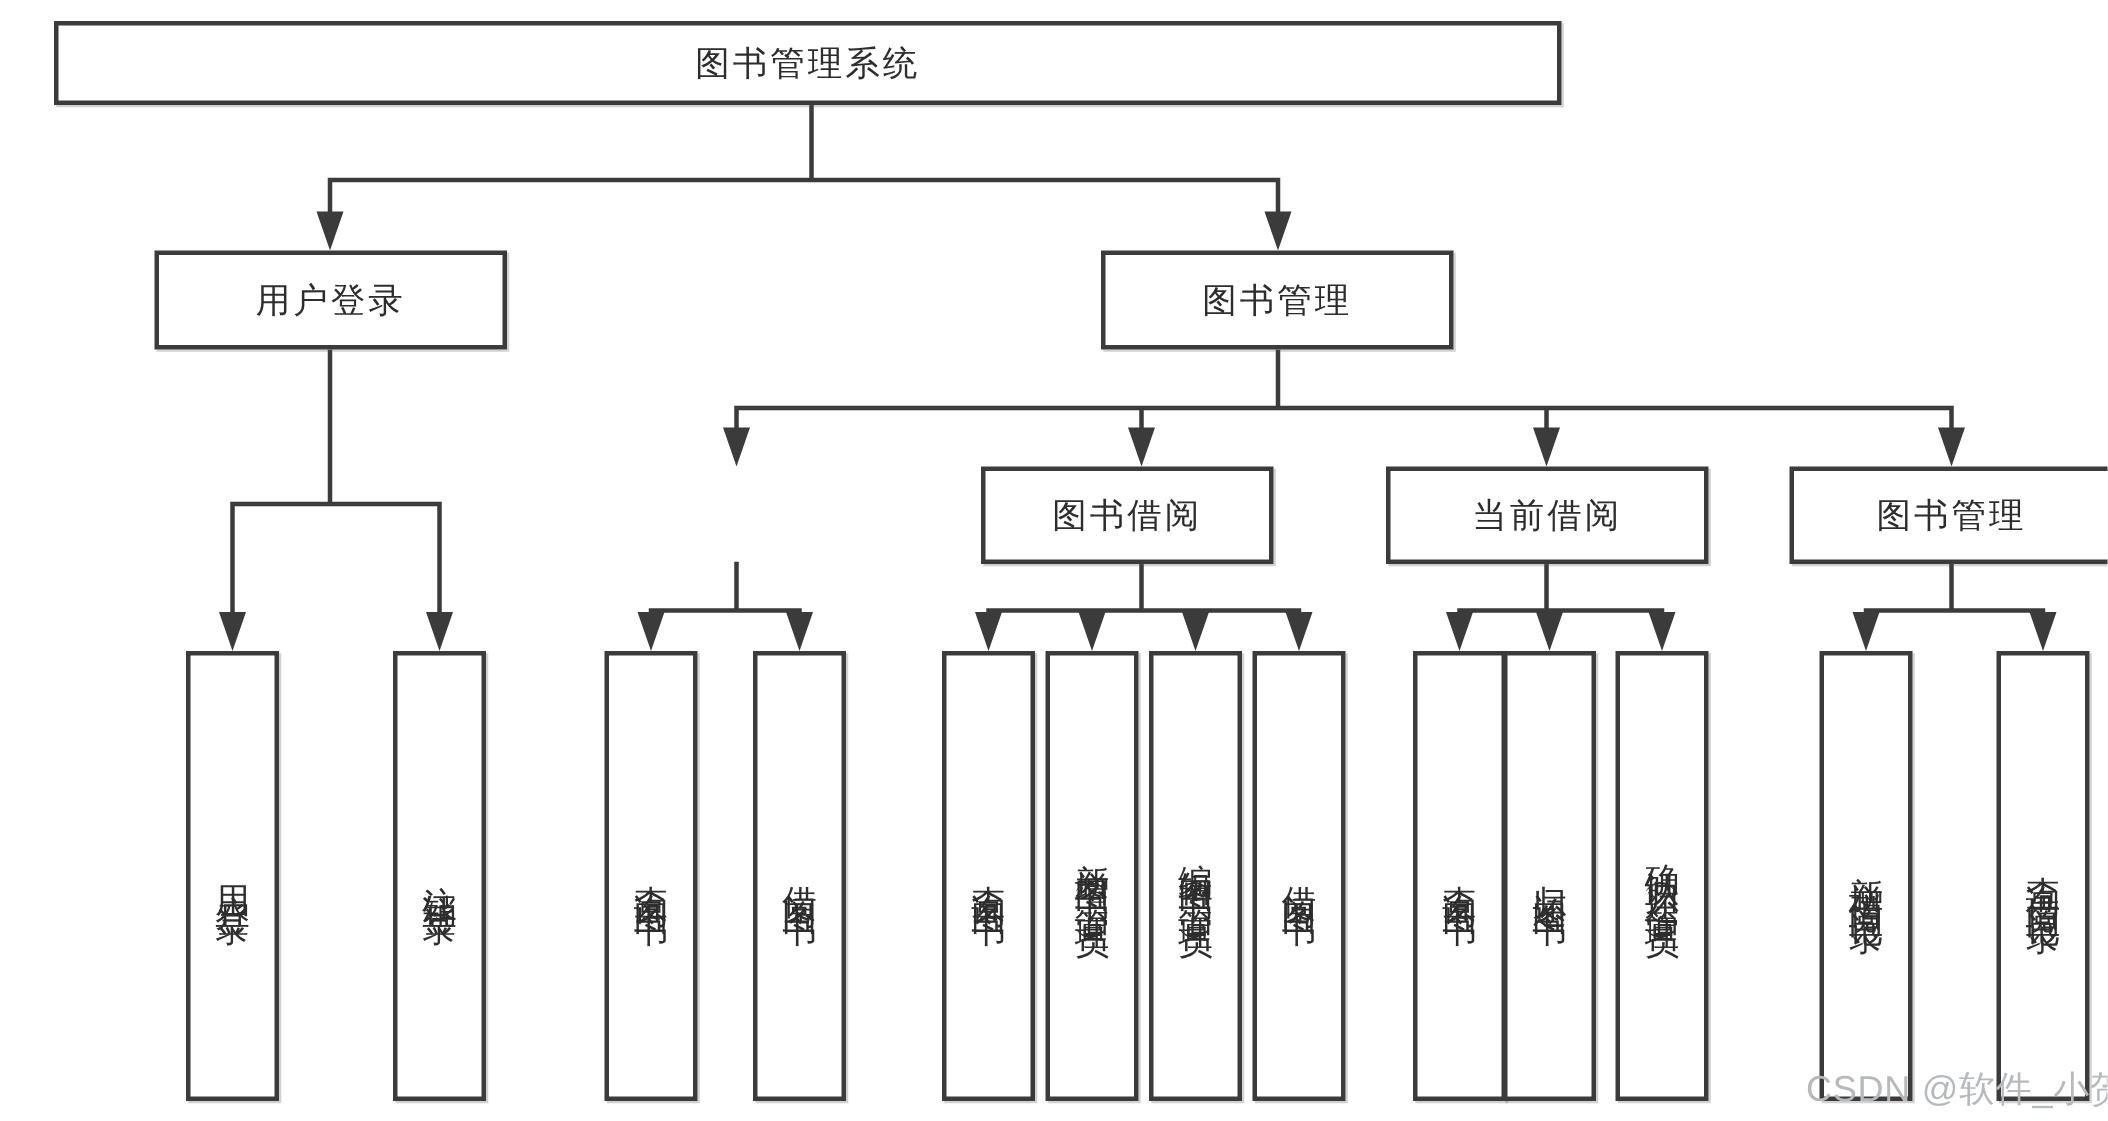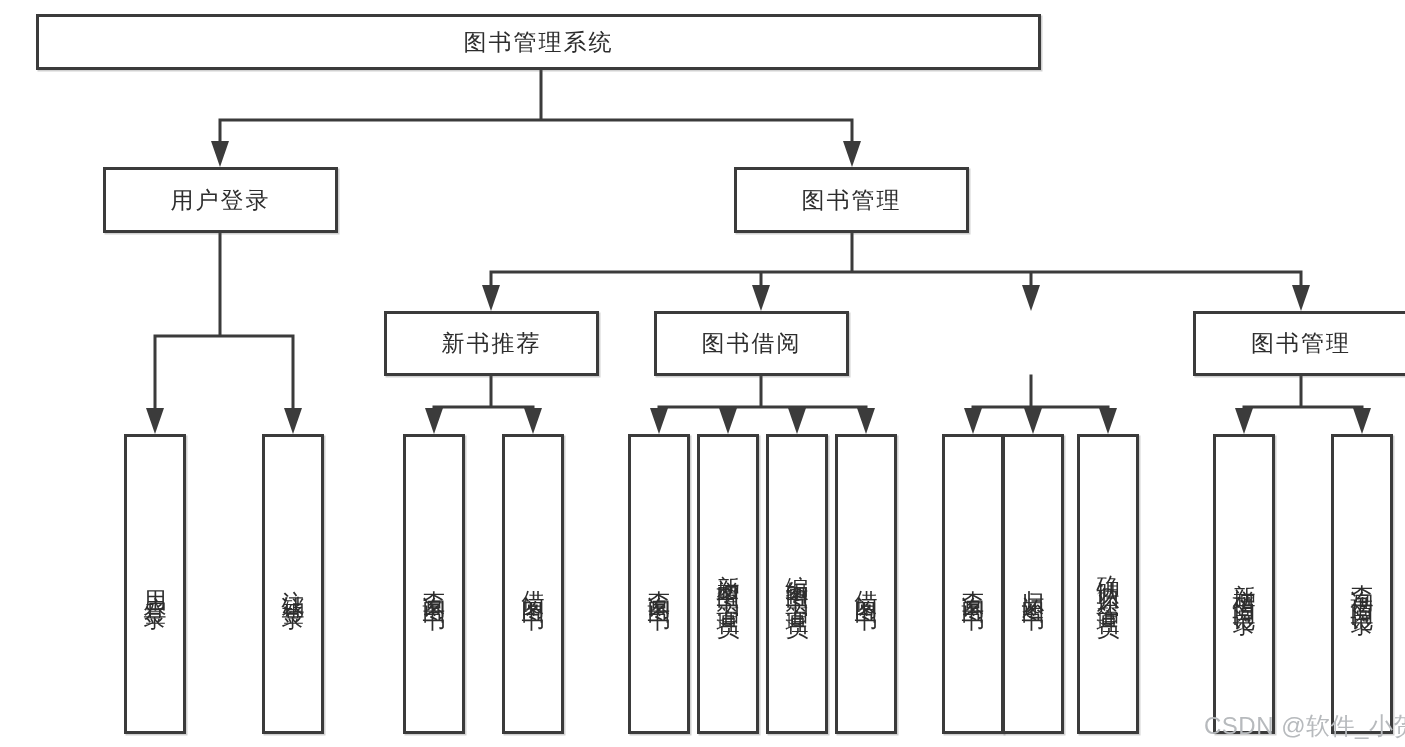--- a/index.html
+++ b/index.html
@@ -117,25 +117,25 @@
     <span>图书管理系统</span>
   </div>
 
   <div class="box h b-login">
     <span>用户登录</span>
   </div>
   <div class="box h b-mgmt">
     <span>图书管理</span>
   </div>
 
-  <div class="box h b-rec">
-    <span>新书推荐</span>
-  </div>
   <div class="box h b-borrow">
     <span>图书借阅</span>
+  </div>
+  <div class="box h b-current">
+    <span>当前借阅</span>
   </div>
   <div class="box h b-records">
     <span>图书管理</span>
   </div>
 
   <div class="box v leaf l-1">
     <span>用户登录</span>
   </div>
   <div class="box v leaf l-2">
     <span>注销登录</span>

